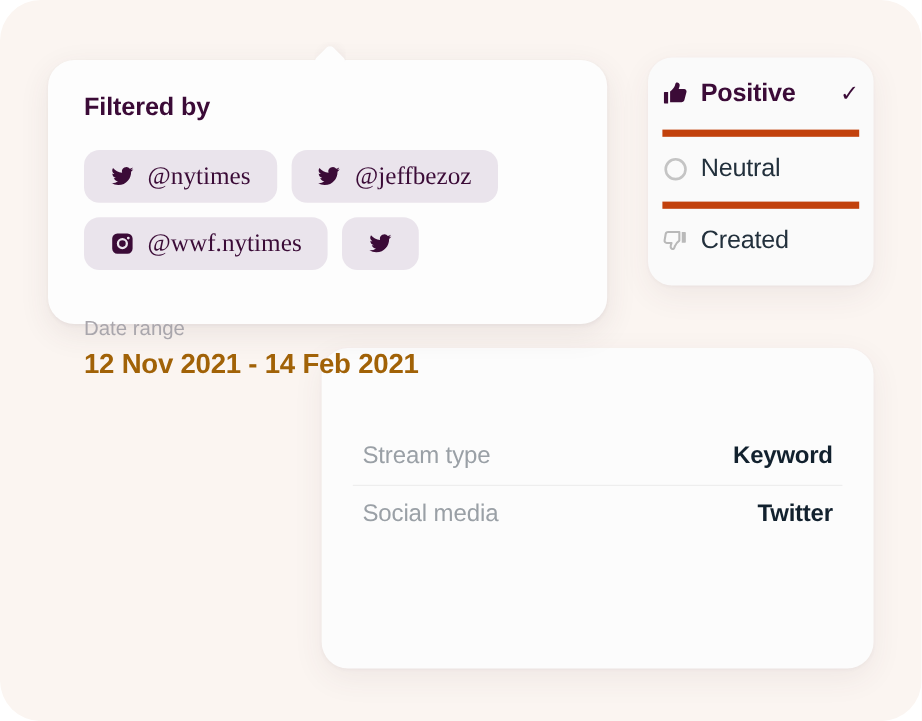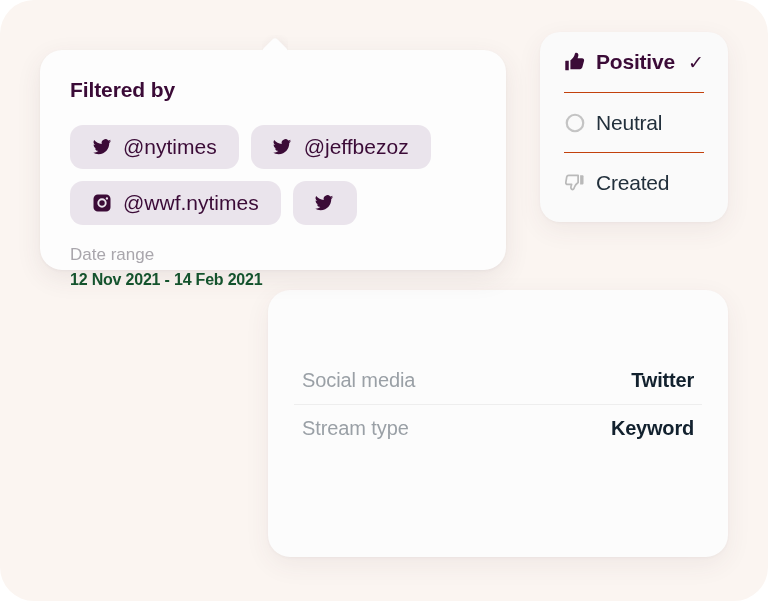--- a/index.html
+++ b/index.html
@@ -89,68 +89,69 @@
     align-items: center;
     gap: 11px;
     background: #eae4ec;
     border-radius: 13px;
     padding: 11px 22px 12px 21px;
     font-size: 21px;
     color: #3b0b37;
     line-height: 1;
     white-space: nowrap;
     cursor: pointer;
+    font-family: Liberation Serif, serif;
   }
 
   .chip .glyph {
     display: inline-flex;
     align-items: center;
     justify-content: center;
     width: 21px;
     height: 21px;
     flex: 0 0 21px;
   }
   .chip .glyph svg { display: block; }
 
-  #date-block { margin-top: 20px; }
+  #date-block { margin-top: 39px; }
 
   #date-label {
     font-size: 17px;
     color: #a9a6ac;
     margin-bottom: 6px;
   }
 
   #date-value {
-    font-size: 16px;
+    font-size: 23px;
     font-weight: bold;
-    color: #14532d;
+    color: #a16207;
     letter-spacing: -.2px;
   }
 
   
   #sentiment-card {
     left: 540px;
-    top: 32px;
+    top: 48px;
     width: 188px;
     height: 190px;
     background: #fafafa;
     border-radius: 20px;
     box-shadow: 0 8px 26px rgba(80,50,70,.07),
                 0 1px 3px rgba(80,50,70,.04);
-    padding: 0 24px;
+    padding: 0 12px;
   }
 
   .sent-row {
     display: flex;
     align-items: center;
     gap: 10px;
     height: 60px;
     cursor: pointer;
   }
-  .sent-row + .sent-row { border-top: 1px solid #c2410c; }
+  .sent-row + .sent-row { border-top: 6px solid #c2410c; }
 
   .sent-row .glyph {
     display: inline-flex;
     align-items: center;
     justify-content: center;
     width: 22px; height: 22px;
     flex: 0 0 22px;
   }
   .sent-label {
     font-size: 21px;
@@ -213,27 +214,27 @@
 </head>
 <body>
 
 <div id="stage">
   <div id="frame">
 
     <div class="card" id="details-card">
       <div id="details-rows">
 
         <div class="detail-row">
+          <span class="detail-label">Stream type</span>
+          <span class="detail-value">Keyword</span>
+        </div>
+
+        <div class="detail-row">
           <span class="detail-label">Social media</span>
           <span class="detail-value">Twitter</span>
-        </div>
-
-        <div class="detail-row">
-          <span class="detail-label">Stream type</span>
-          <span class="detail-value">Keyword</span>
         </div>
 
 
 
       </div>
     </div>
 
     <div class="card" id="sentiment-card">
 
       <div class="sent-row active">

